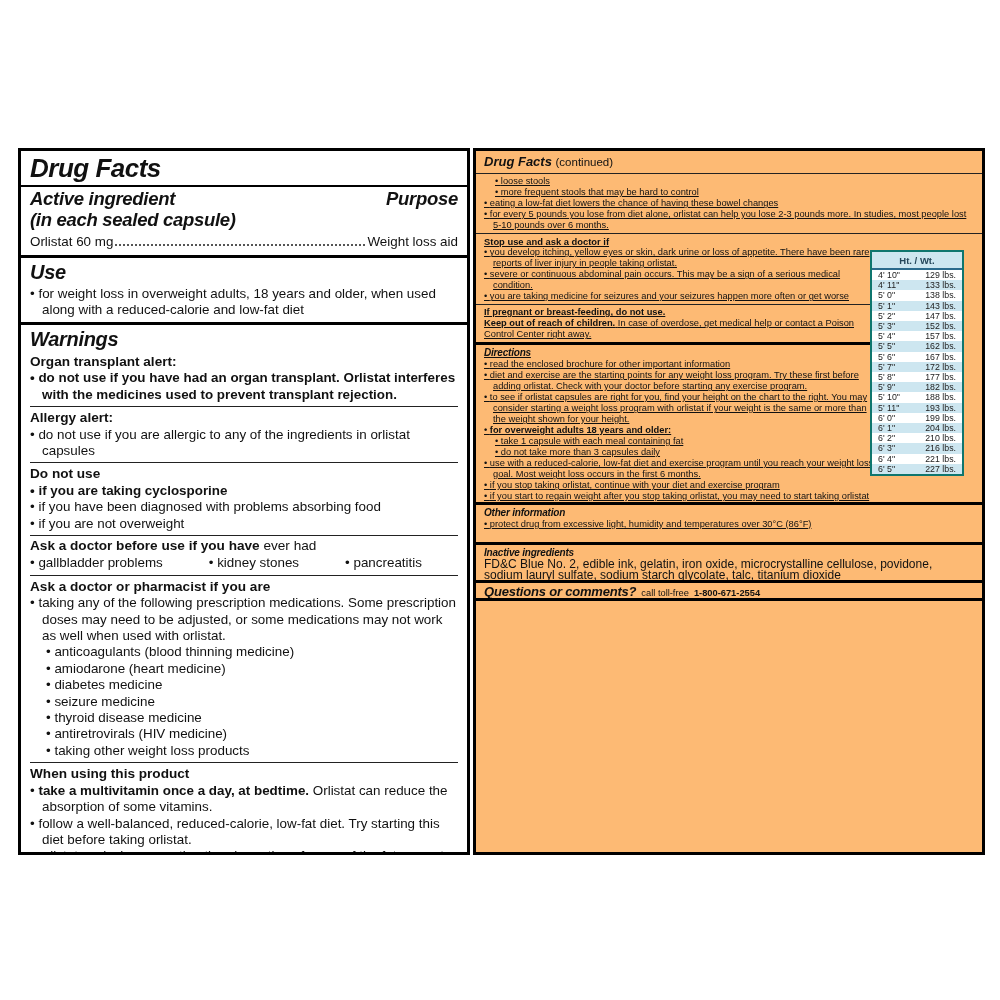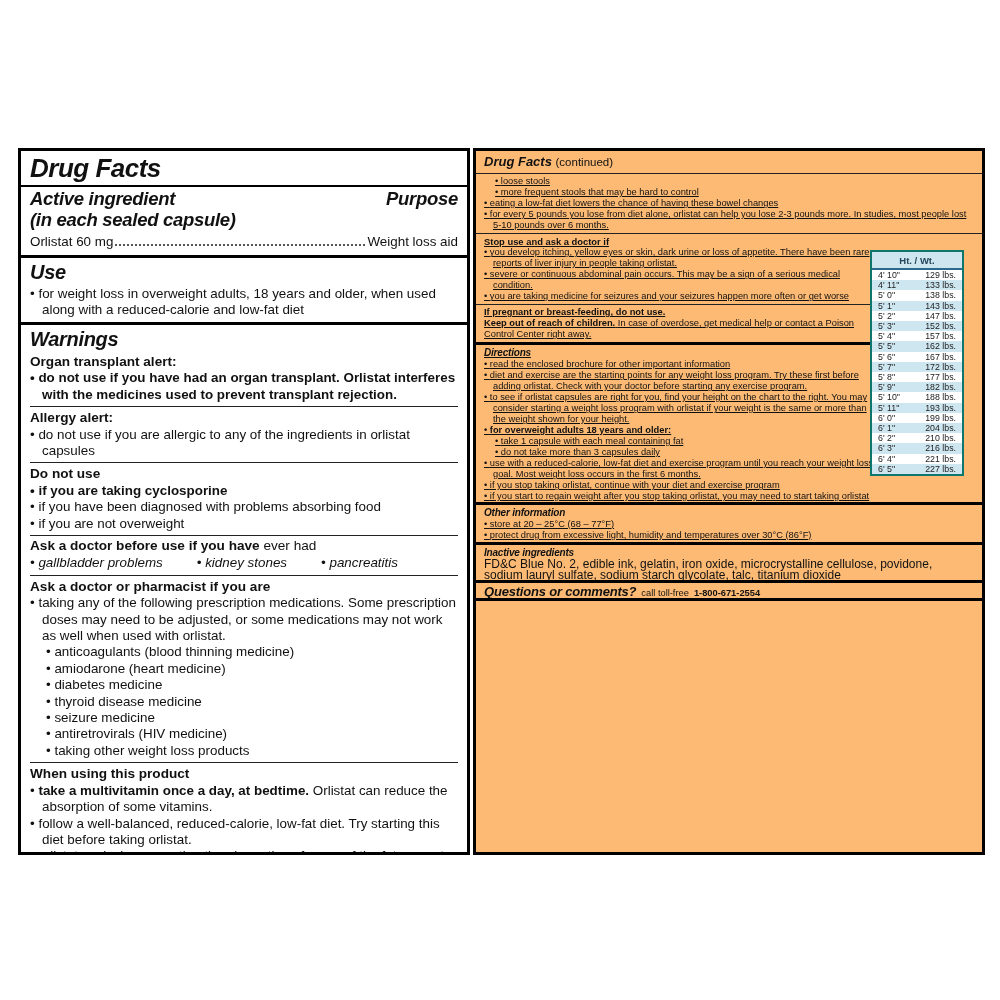--- a/index.html
+++ b/index.html
@@ -30,21 +30,21 @@
   .ai-row { display:flex; justify-content:space-between; }
   .ai-h { font-size:18.5px; font-weight:bold; font-style:italic; line-height:1.12; letter-spacing:-0.3px; }
   .dotrow { display:flex; align-items:flex-end; font-size:13.4px; padding:3px 0 3px 0; }
   .leader { flex:1; border-bottom:2px dotted #555; margin:0 2px 3px 2px; }
   .h2 { font-size:20px; font-weight:bold; font-style:italic; line-height:1.15; padding:1px 0 2px 0; letter-spacing:-0.3px; }
   .lbl { font-size:13.6px; font-weight:bold; line-height:1.22; padding-top:1px; }
   .lb { font-size:13.4px; line-height:16.4px; padding-left:12px; text-indent:-12px; }
   .lb::before { content:"• "; }
   .lb.sub { margin-left:16px; }
   .bold { font-weight:bold; }
-  .lb-row { display:flex; gap:34px;font-style:italic; }
+  .lb-row { display:flex; gap:46px; }
   .lb-row .lb { padding-left:11px; text-indent:-11px; }
   .askline { font-size:13.6px; line-height:1.25; }
 
   
   .r-title { font-size:13px; line-height:1.25; padding:1px 0 1px 0; }
   .rt-b { font-weight:bold; font-style:italic; }
   .rt-n { font-size:11.5px; }
   .thinf  { border-top:1px solid #222; margin:2px -8px 2px -8px; }
   .thickf { border-top:3px solid #000; margin:2px -8px 2px -8px; }
   .rsec { font-size:9.3px; line-height:11px;text-decoration:underline; }
@@ -120,22 +120,22 @@
       <span class="lb">kidney stones</span>
       <span class="lb">pancreatitis</span>
     </div>
 
     <div class="thin"></div>
     <div class="lbl">Ask a doctor or pharmacist if you are</div>
     <div class="lb">taking any of the following prescription medications. Some prescription doses may need to be adjusted, or some medications may not work as well when used with orlistat.</div>
     <div class="lb sub">anticoagulants (blood thinning medicine)</div>
     <div class="lb sub">amiodarone (heart medicine)</div>
     <div class="lb sub">diabetes medicine</div>
+    <div class="lb sub">seizure medicine</div>
     <div class="lb sub">thyroid disease medicine</div>
-    <div class="lb sub">seizure medicine</div>
     <div class="lb sub">antiretrovirals (HIV medicine)</div>
     <div class="lb sub">taking other weight loss products</div>
 
     <div class="thin"></div>
     <div class="lbl">When using this product</div>
     <div class="lb">
       <span class="bold">take a multivitamin once a day, at bedtime.</span>
       <span>Orlistat can reduce the absorption of some vitamins.</span>
     </div>
     <div class="lb">follow a well-balanced, reduced-calorie, low-fat diet. Try starting this diet before taking orlistat.</div>
@@ -274,21 +274,20 @@
               <span>6' 5"</span>
               <span>227 lbs.</span>
             </div>
         </div>
       </div>
     </div>
 
     <div class="panel rbox rbox2">
       <div class="rh2">Other information</div>
       <div class="rsec">
-        <div class="rb">store at 20 – 25°C (68 – 77°F)</div>
         <div class="rb">protect drug from excessive light, humidity and temperatures over 30°C (86°F)</div>
       </div>
     </div>
 
     <div class="panel rbox rbox3">
       <div class="rh2">Inactive ingredients</div>
       <div class="rtext">FD&amp;C Blue No. 2, edible ink, gelatin, iron oxide, microcrystalline cellulose, povidone, sodium lauryl sulfate, sodium starch glycolate, talc, titanium dioxide</div>
     </div>
 
     <div class="panel rbox rbox4">

